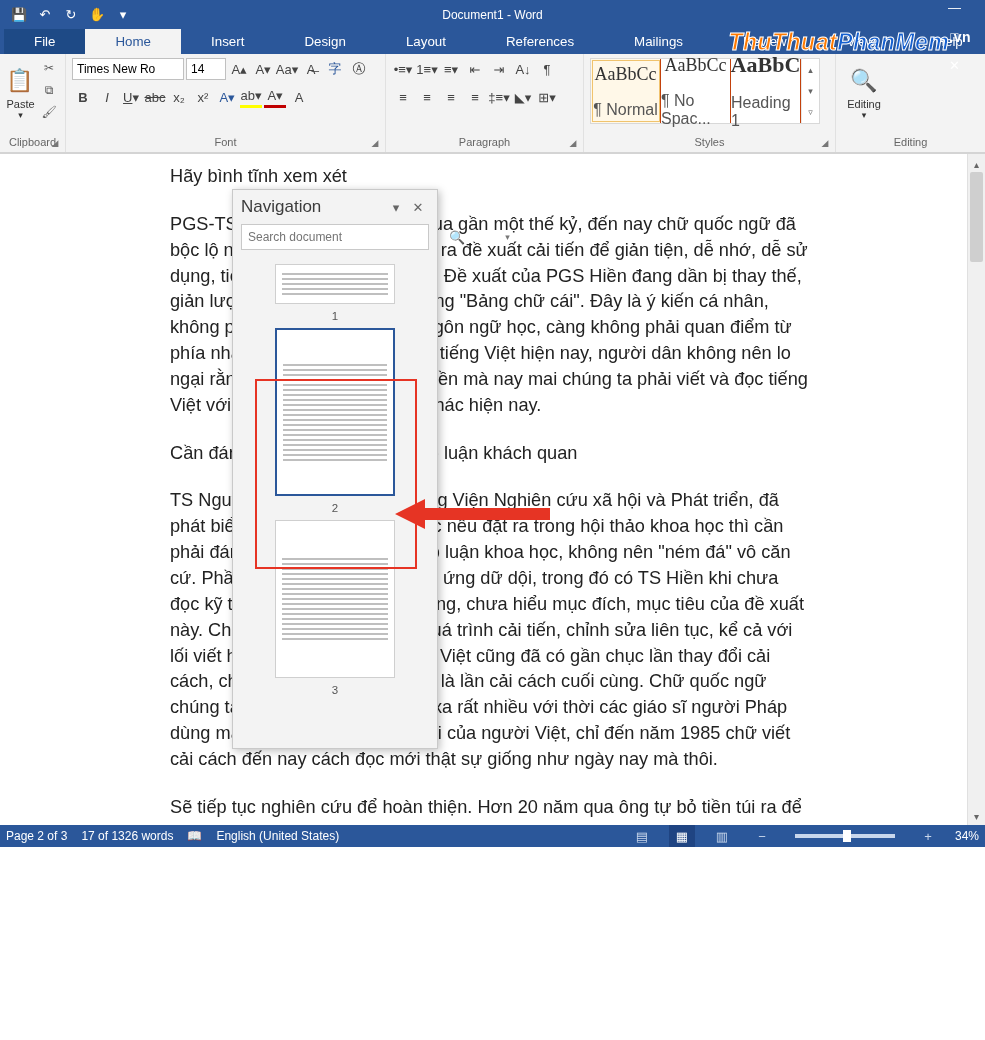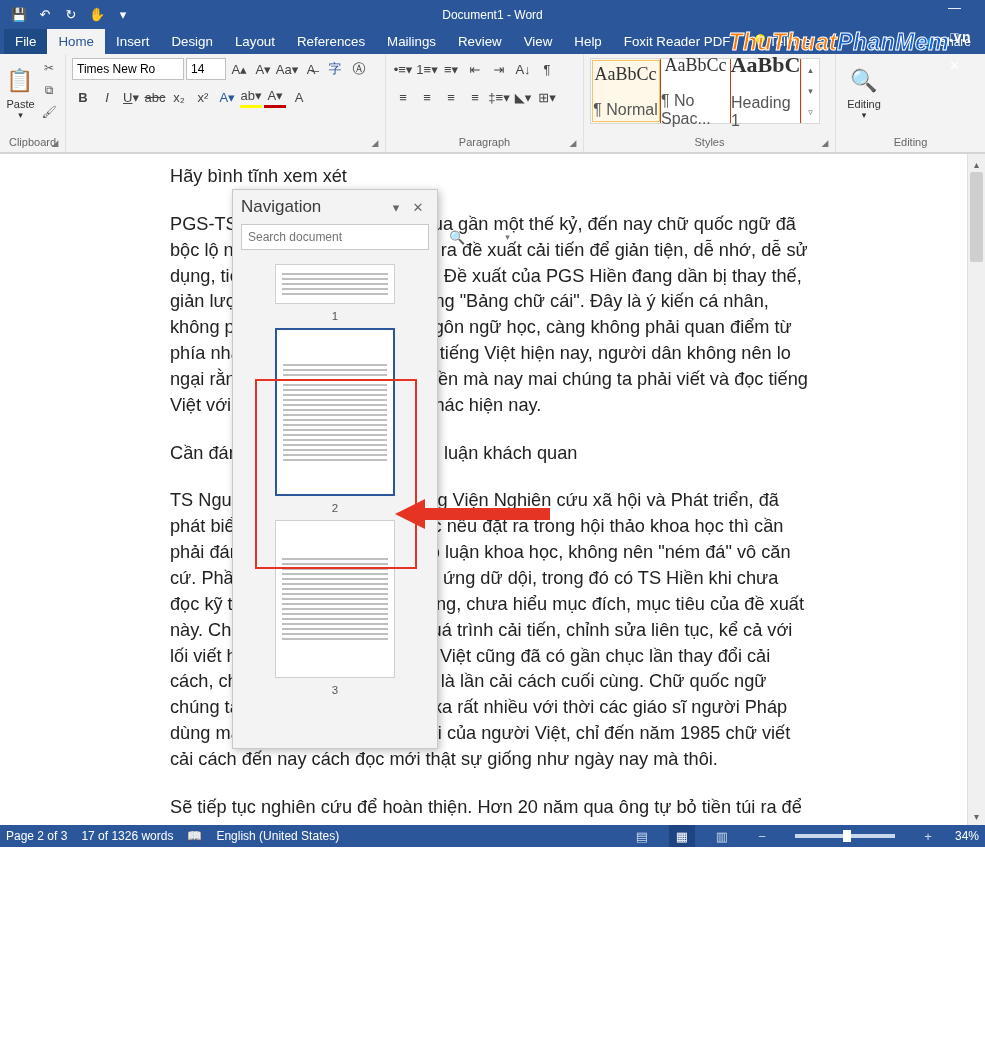--- a/index.html
+++ b/index.html
@@ -17,21 +17,21 @@
   .title-right .user { font-size: 12px; padding: 0 8px; }
   .winbtn { width: 46px; height: 29px; background: none; border: none; color: #fff; font-size: 13px; cursor: pointer; }
   .ribbon-disp { width: 26px; height: 29px; background: none; border: none; color: #fff; font-size: 11px; cursor: pointer; }
 
   
   .ribbon-tabs {
     height: 25px; background: #2b579a; display: flex; align-items: stretch; padding-left: 4px;
     font-size: 12px;
   }
   .ribbon-tabs .tab {
-    padding: 0 11px; color: #fff; border: none; background: none; cursor: pointer;
+    padding: 0 30px; color: #fff; border: none; background: none; cursor: pointer;
     display: flex; align-items: center;
   }
   .ribbon-tabs .tab.file { background: #1e4a86; }
   .ribbon-tabs .tab.active { background: #f3f3f3; color: #2b579a; }
   .ribbon-tabs .spacer { flex: 1; }
   .ribbon-tabs .share { color: #fff; padding: 0 14px; display:flex; align-items:center; cursor:pointer; gap:4px;}
 
   
   .ribbon {
     height: 99px; background: #f3f3f3; border-bottom: 1px solid #d4d4d4; display: flex;
@@ -234,20 +234,21 @@
             </button>
           <button class="fmt-btn">x₂</button>
           <button class="fmt-btn">x²</button>
           <button class="fmt-btn" style="color:#2b579a">A▾</button>
           <button class="fmt-btn" style="border-bottom:3px solid #ffff00">ab▾</button>
           <button class="fmt-btn" style="border-bottom:3px solid #c00000">A▾</button>
           <button class="fmt-btn">A</button>
         </div>
       </div>
     </div>
+    <div class="group-label">Font</div>
     <button class="launcher">◢</button>
   </div>
 
   <div class="group" style="width:198px">
     <div class="group-body">
       <div class="font-rows">
         <div class="row">
           <button class="fmt-btn">•≡▾</button>
           <button class="fmt-btn">1≡▾</button>
           <button class="fmt-btn">≡▾</button>

